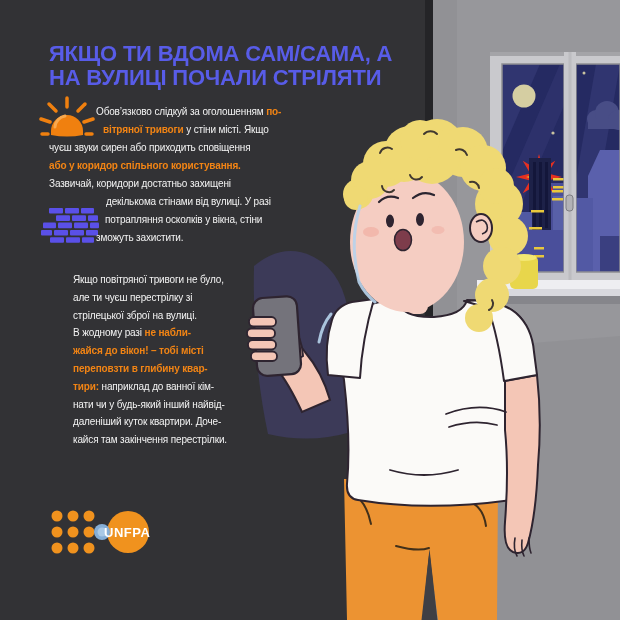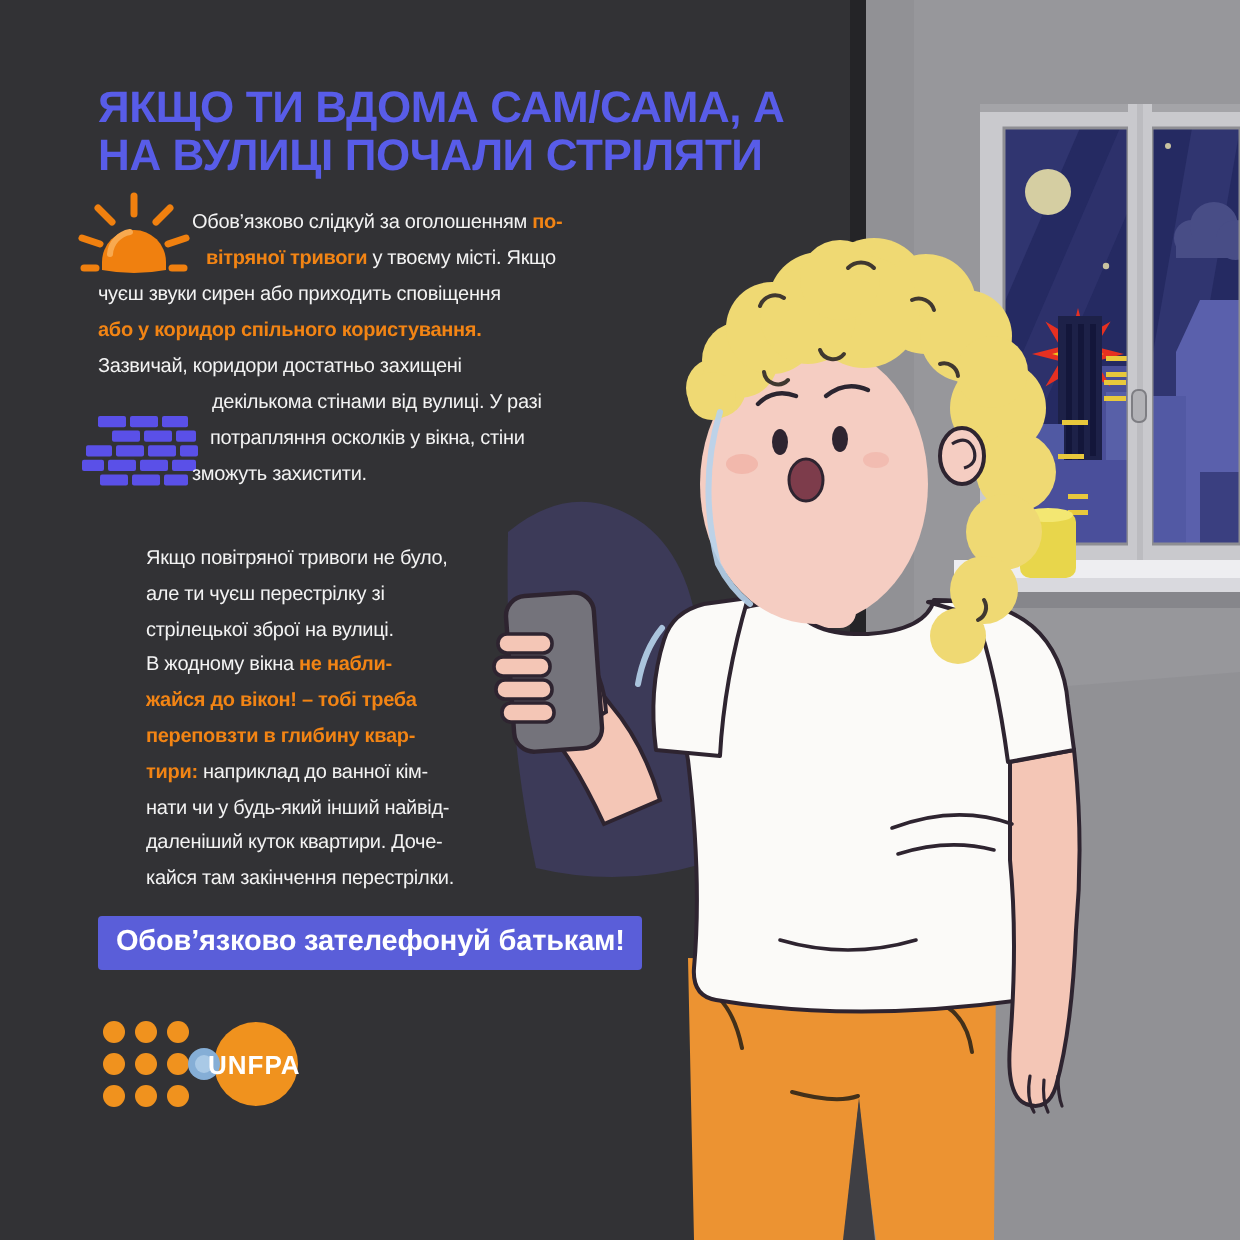--- a/index.html
+++ b/index.html
@@ -163,42 +163,41 @@
           <rect x="29" y="21.9" width="14" height="5.6" rx="1"></rect>
           <rect x="45" y="21.9" width="12" height="5.6" rx="1"></rect>
         <rect x="9" y="29.2" width="14" height="5.6" rx="1"></rect>
           <rect x="25" y="29.2" width="14" height="5.6" rx="1"></rect>
           <rect x="41" y="29.2" width="12" height="5.6" rx="1"></rect>
       </g>
     </svg>
 
     <div id="para1" class="para">
         <div class="tl" style="padding-left: 47px;"><span class="w">Обов’язково слідкуй за оголошенням </span><span class="o">по-</span></div>
-        <div class="tl" style="padding-left: 54px;"><span class="o">вітряної тривоги </span><span class="w">у твоєму місті. Якщо</span></div>
+        <div class="tl" style="padding-left: 54px;"><span class="o">вітряної тривоги </span><span class="w">у стіни місті. Якщо</span></div>
         <div class="tl"><span class="w">чуєш звуки сирен або приходить сповіщення</span></div>
         <div class="tl"><span class="o">або у коридор спільного користування.</span></div>
         <div class="tl"><span class="w">Зазвичай, коридори достатньо захищені</span></div>
         <div class="tl" style="padding-left: 57px;"><span class="w">декількома стінами від вулиці. У разі</span></div>
         <div class="tl" style="padding-left: 56px;"><span class="w">потрапляння осколків у вікна, стіни</span></div>
         <div class="tl" style="padding-left: 47px;"><span class="w">зможуть захистити.</span></div>
       </div>
     <div id="para2" class="para">
         <div class="tl"><span class="w">Якщо повітряної тривоги не було,</span></div>
         <div class="tl"><span class="w">але ти чуєш перестрілку зі</span></div>
         <div class="tl"><span class="w">стрілецької зброї на вулиці.</span></div>
-        <div class="tl"><span class="w">В жодному вікна </span><span class="o">не набли-</span></div>
-        <div class="tl"><span class="o">жайся до вікон! – тобі треба</span></div>
+        <div class="tl"><span class="w">В жодному разі </span><span class="o">не набли-</span></div>
+        <div class="tl"><span class="o">жайся до вікон! – тобі місті</span></div>
         <div class="tl"><span class="o">переповзти в глибину квар-</span></div>
         <div class="tl"><span class="o">тири: </span><span class="w">наприклад до ванної кім-</span></div>
         <div class="tl"><span class="w">нати чи у будь-який інший найвід-</span></div>
         <div class="tl"><span class="w">даленіший куток квартири. Доче-</span></div>
         <div class="tl"><span class="w">кайся там закінчення перестрілки.</span></div>
       </div>
 
-    <div class="banner">Обов’язково зателефонуй батькам!</div>
 
     <svg id="unfpa-logo" class="icon-abs" width="112" height="48" viewBox="0 0 112 48">
       <g fill="#F0921E">
         <circle cx="8" cy="8" r="5.5"></circle>
           <circle cx="24" cy="8" r="5.5"></circle>
           <circle cx="40" cy="8" r="5.5"></circle>
         <circle cx="8" cy="24" r="5.5"></circle>
           <circle cx="24" cy="24" r="5.5"></circle>
           <circle cx="40" cy="24" r="5.5"></circle>
         <circle cx="8" cy="40" r="5.5"></circle>

